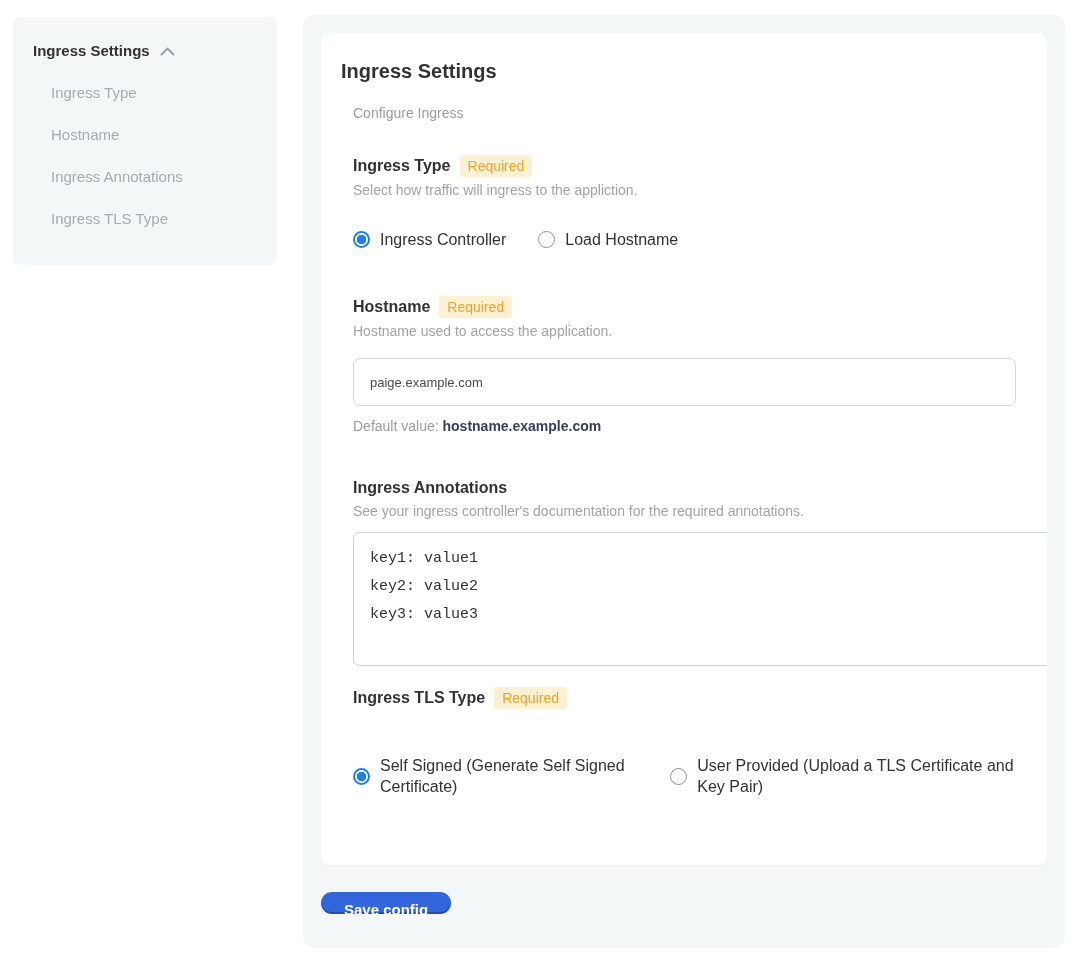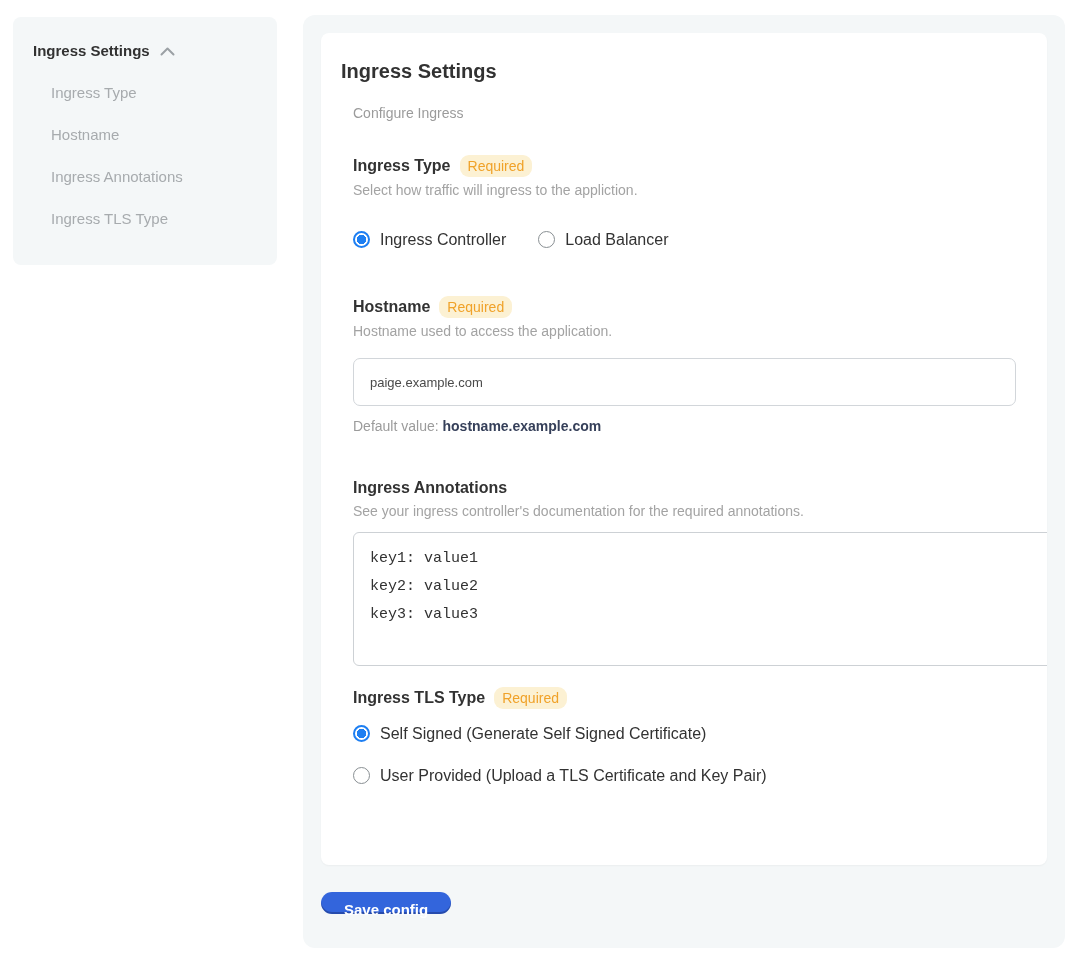--- a/index.html
+++ b/index.html
@@ -57,29 +57,29 @@
   .field-annotations { margin-top: 43px; }
   .field-tls { margin-top: 21px; }
 
   .field-header { display: flex; align-items: center; gap: 9px; }
   .field-header h2 {
     margin: 0; font-size: 16px; line-height: 20px; font-weight: bold; color: #323232;
   }
   .required-badge {
     display: inline-block; font-size: 14px; line-height: 16px;
     color: #f0a229; background: #fcf1d3;
-    padding: 3px 8px; border-radius: 9px;
+    padding: 3px 8px; border-radius: 3px;
   }
   .help {
     margin: 4px 0 0 0; font-size: 14px; line-height: 18px; color: #a3a3a3;
   }
 
   
   .radio-row { margin-top: 30px; display: flex; align-items: center; gap: 32px; }
-  .radio-stack { margin-top: 14px; display: flex; flex-direction: column; gap: 21px; }
+  .radio-stack { margin-top: 46px; display: flex; gap: 21px; }
   .radio-option { display: flex; align-items: center; gap: 10px; cursor: pointer; }
   .radio-label { font-size: 16px; line-height: 21px; color: #323232; }
   input[type="radio"] {
     appearance: none; -webkit-appearance: none;
     width: 17px; height: 17px; border-radius: 50%;
     border: 1px solid #898f93; background: #ffffff;
     margin: 0; cursor: pointer; flex: none;
   }
   input[type="radio"]:checked {
     border: 2px solid #1e7ff2;
@@ -156,21 +156,21 @@
           <span class="required-badge">Required</span>
         </div>
         <p class="help">Select how traffic will ingress to the appliction.</p>
         <div class="radio-row">
           <label class="radio-option">
             <input type="radio" name="ingress_type" checked="" style="">
             <span class="radio-label">Ingress Controller</span>
           </label>
           <label class="radio-option">
             <input type="radio" name="ingress_type" style="">
-            <span class="radio-label">Load Balancer</span>
+            <span class="radio-label">Load Hostname</span>
           </label>
         </div>
       </section>
 
       <section class="field field-hostname">
         <div class="field-header">
           <h2>Hostname</h2>
           <span class="required-badge">Required</span>
         </div>
         <p class="help">Hostname used to access the application.</p>

